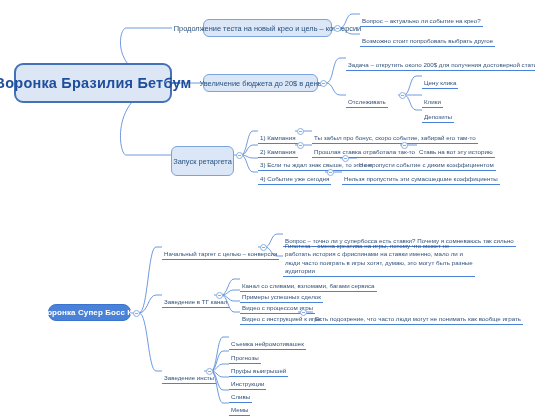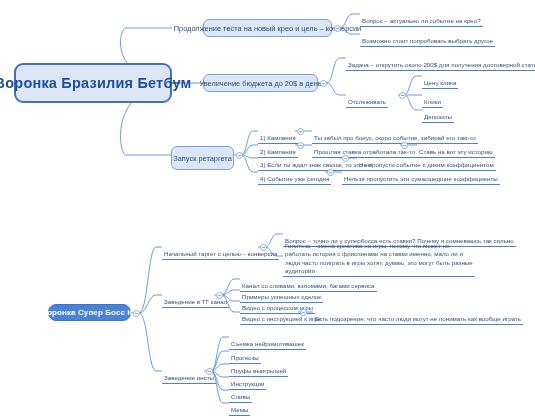--- a/index.html
+++ b/index.html
@@ -190,21 +190,21 @@
   <div class="node" style="left:422px;top:71px;">
     <span class="leaf">Цену клика</span>
   </div>
   <div class="node" style="left:422px;top:90px;">
     <span class="leaf">Клики</span>
   </div>
   <div class="node" style="left:422px;top:105px;">
     <span class="leaf">Депозиты</span>
   </div>
 
-  <div class="node boxnode" style="left:171px;top:146px;width:63px;height:24px;">Запуск ретаргета</div>
+  <div class="node boxnode" style="left:171px;top:146px;width:63px;height:30px;">Запуск ретаргета</div>
   <div class="toggle" style="left:236px;top:151.5px;"></div>
 
   <div class="node" style="left:258px;top:126px;">
     <span class="leaf">1) Кампания</span>
   </div>
   <div class="toggle" style="left:297px;top:127.5px;"></div>
   <div class="node" style="left:312px;top:126px;">
     <span class="leaf">Ты забыл про бонус, скоро событие, забирай его там-то</span>
   </div>
 

